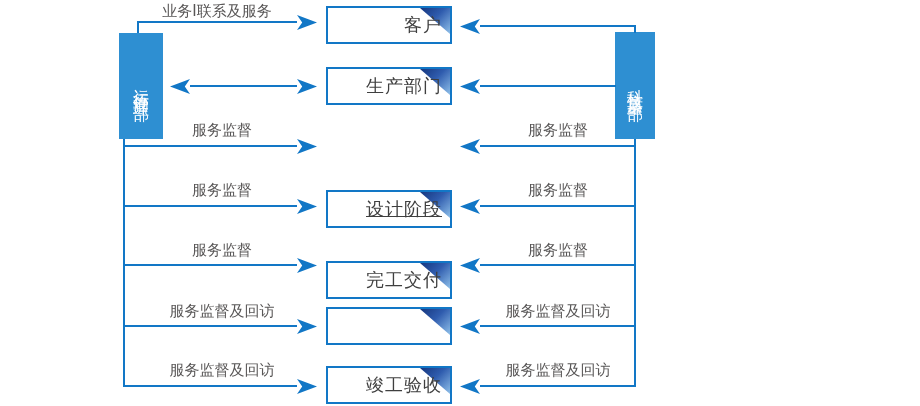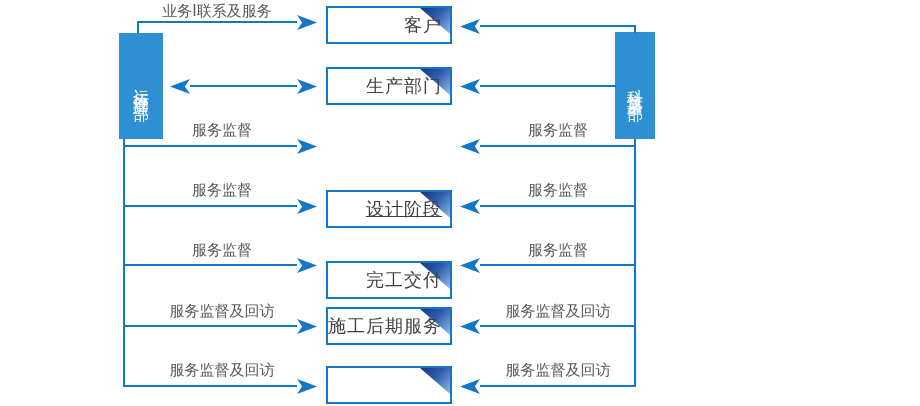--- a/index.html
+++ b/index.html
@@ -116,28 +116,28 @@
   <div class="lbl lft" style="top:302px;">服务监督及回访</div>
   <div class="hline" style="left:123px;top:325px;width:174px;"></div>
   <div class="arrow-r" style="left:297px;top:319px;"></div>
 
   <div class="lbl rgt" style="top:302px;">服务监督及回访</div>
   <div class="hline" style="left:480px;top:325px;width:155px;"></div>
   <div class="arrow-l" style="left:460px;top:319px;"></div>
 
   <div class="node n6">
     <span class="fold"></span>
-    <span class="ntxt">施工后期服务</span>
   </div>
 
   <div class="lbl lft" style="top:361px;">服务监督及回访</div>
   <div class="hline" style="left:123px;top:385px;width:174px;"></div>
   <div class="arrow-r" style="left:297px;top:379px;"></div>
 
   <div class="lbl rgt" style="top:361px;">服务监督及回访</div>
   <div class="hline" style="left:480px;top:385px;width:155px;"></div>
   <div class="arrow-l" style="left:460px;top:379px;"></div>
 
   <div class="node n7">
     <span class="fold"></span>
+    <span class="ntxt">竣工验收</span>
   </div>
 
 </div>
 
 </body></html>

